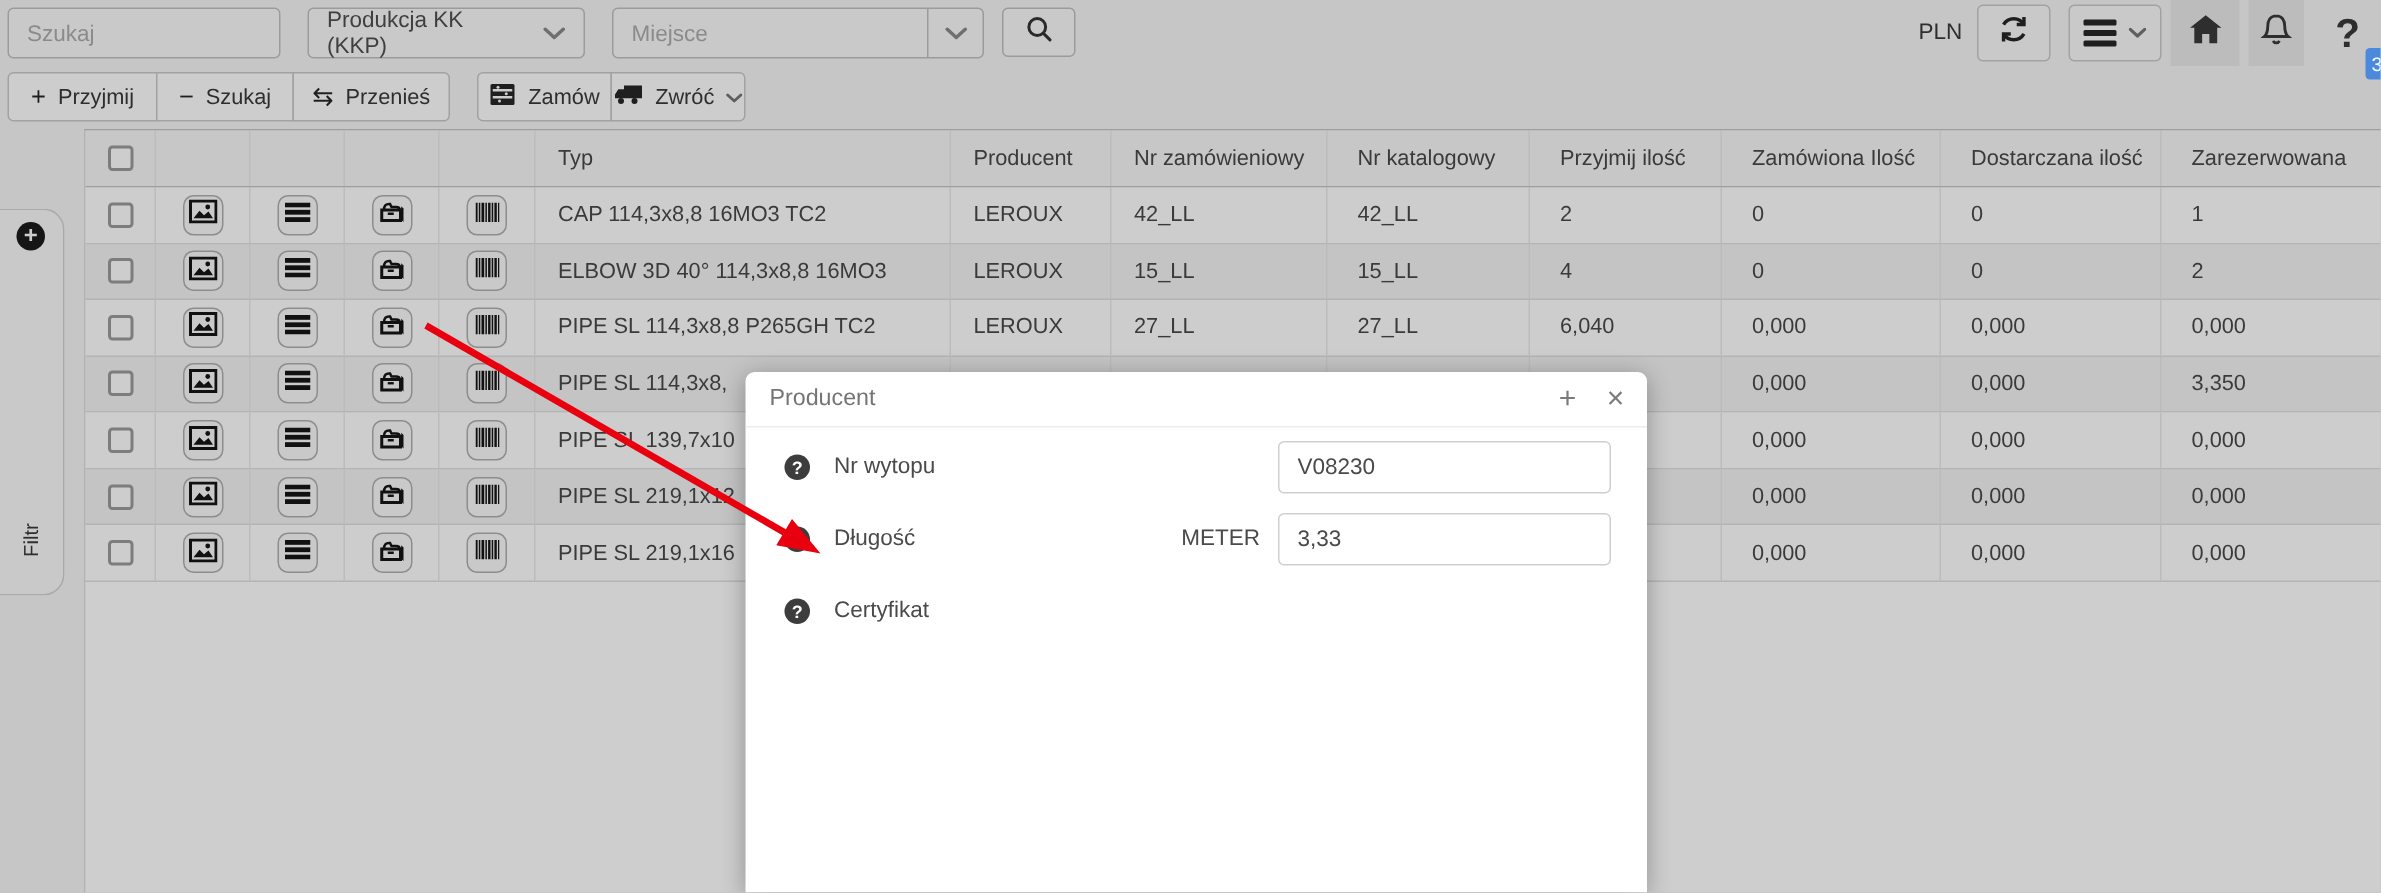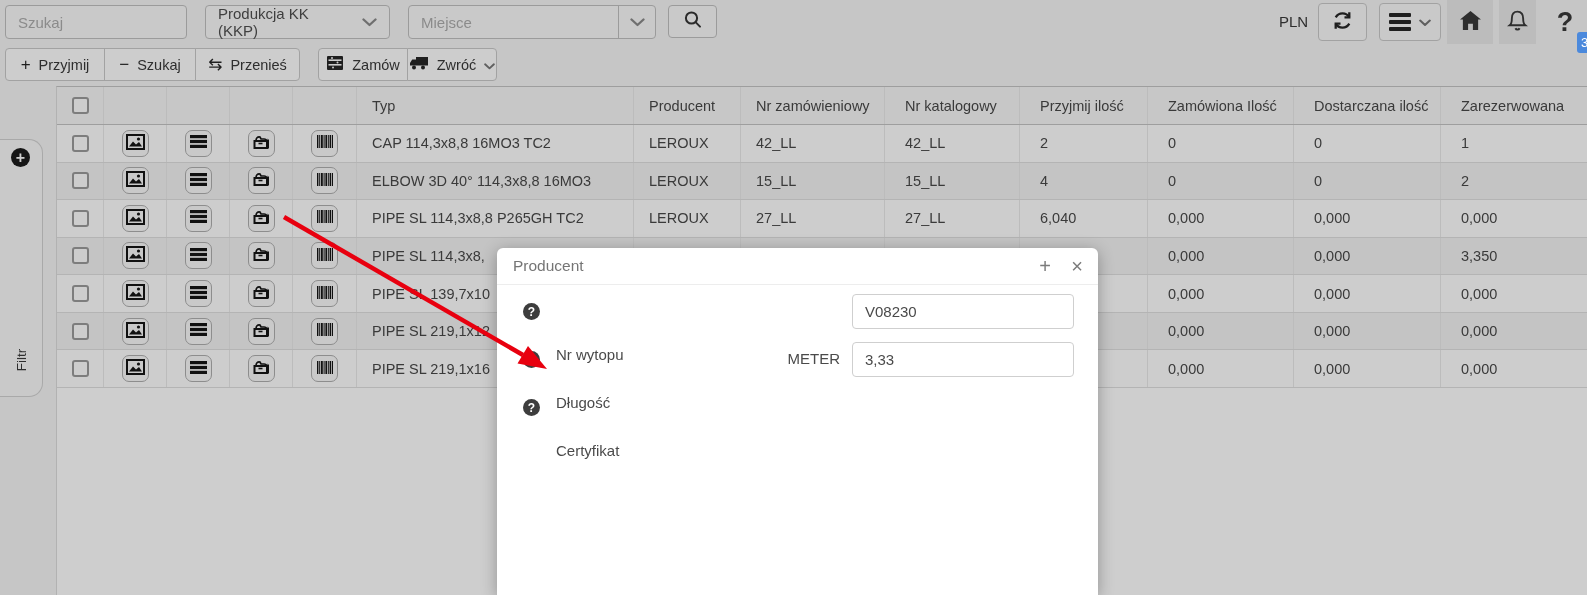--- a/index.html
+++ b/index.html
@@ -74,21 +74,21 @@
     border-radius:6px 6px 0 0; box-shadow:0 3px 16px rgba(0,0,0,0.30); z-index:40; }
   #modal-header { position:relative; height:37px; border-bottom:1px solid #ededed; }
   #modal-title { position:absolute; left:16px; top:9px; font-size:15.5px; color:#757575; }
   .modal-hbtn { position:absolute; top:4px; width:26px; height:28px; display:flex; align-items:center; justify-content:center;
     font-size:20px; color:#7b7b7b; cursor:pointer; font-weight:300; }
   #modal-add { right:40px; } #modal-close { right:8px; }
   .mfield { position:absolute; left:0; width:601px; height:35px; }
   .f0{ top:46px; } .f1{ top:94px; } .f2{ top:142px; }
   .qmark { position:absolute; left:26px; top:9px; width:17px; height:17px; border-radius:50%; background:#3d3d3d;
     color:#fff; font-size:12px; font-weight:bold; display:flex; align-items:center; justify-content:center; cursor:pointer; }
-  .mlabel { position:absolute; left:59px; top:8px; font-size:15px; color:#4a4a4a;margin-top:44px; }
+  .mlabel { position:absolute; left:59px; top:8px; font-size:15px; color:#4a4a4a; }
   .munit  { position:absolute; right:258px; top:8px; font-size:15px; color:#4a4a4a; }
   .minput { position:absolute; left:355px; top:0; width:222px; height:35px; border:1px solid #cfcfcf; border-radius:4px;
     padding:0 12px; font-size:15px; color:#4a4a4a; background:#fff; outline:none; font-family:"Liberation Sans", sans-serif; }
   
   #arrow-overlay { position:absolute; left:0; top:0; width:1587px; height:595px; z-index:50; pointer-events:none; }
 </style>
 </head>
 <body>
 
 <input id="search-input" class="tb-input" placeholder="Szukaj" style="">

